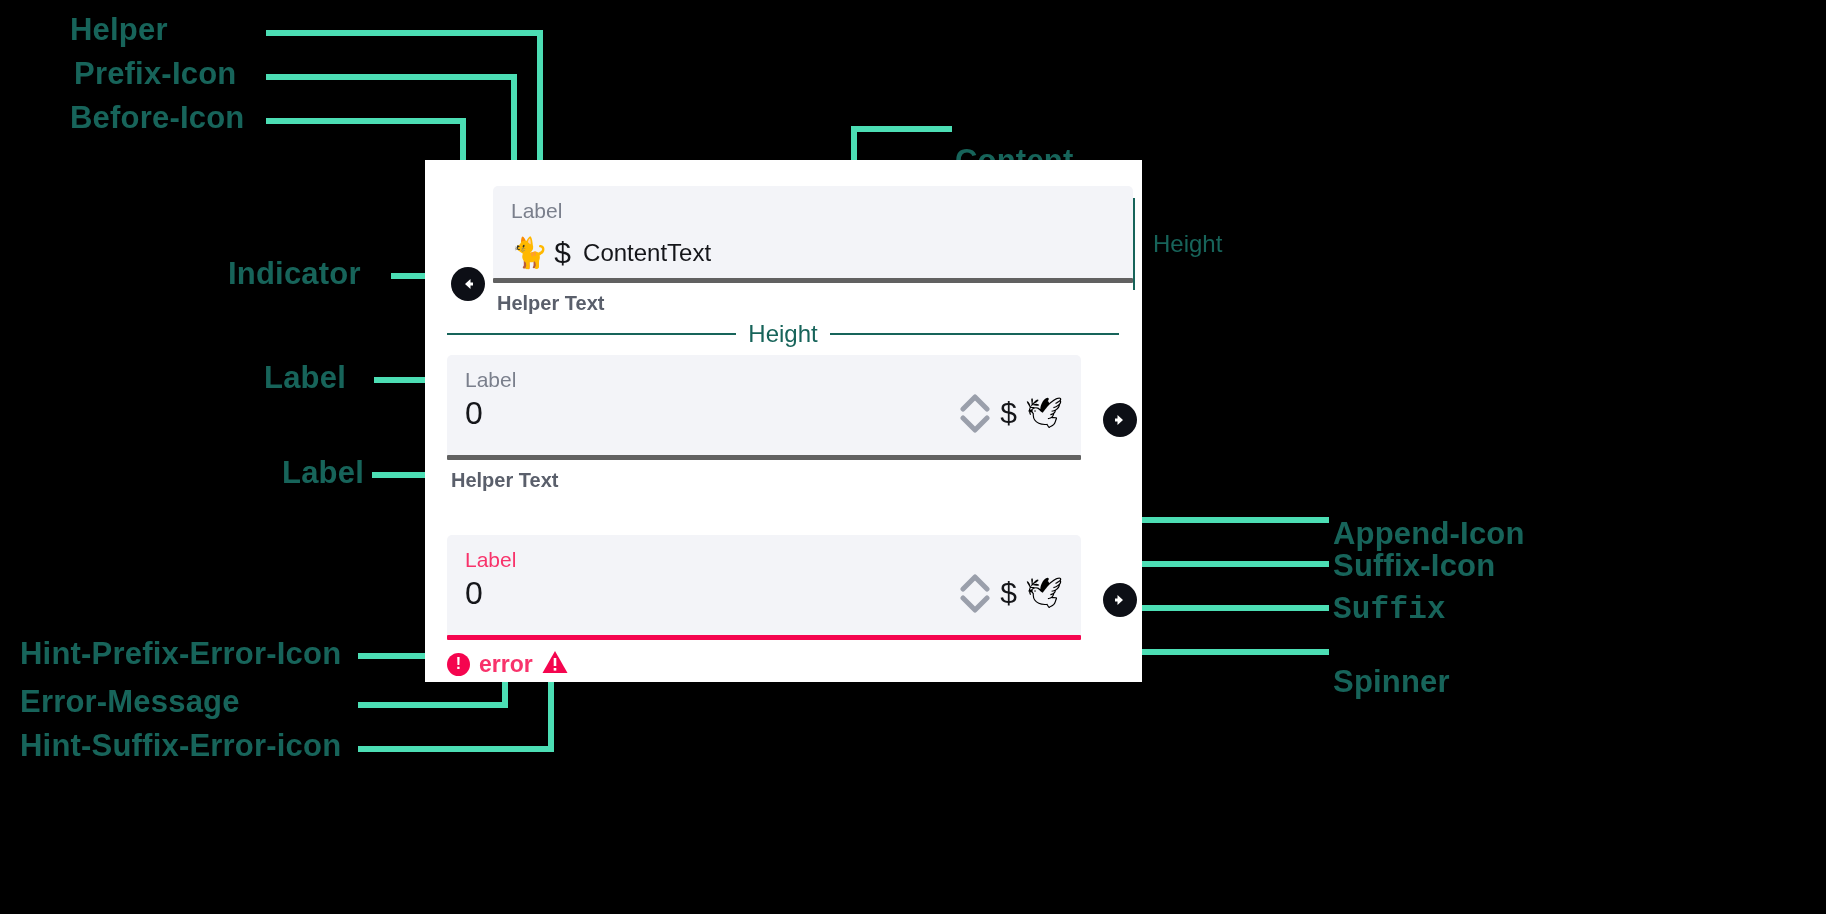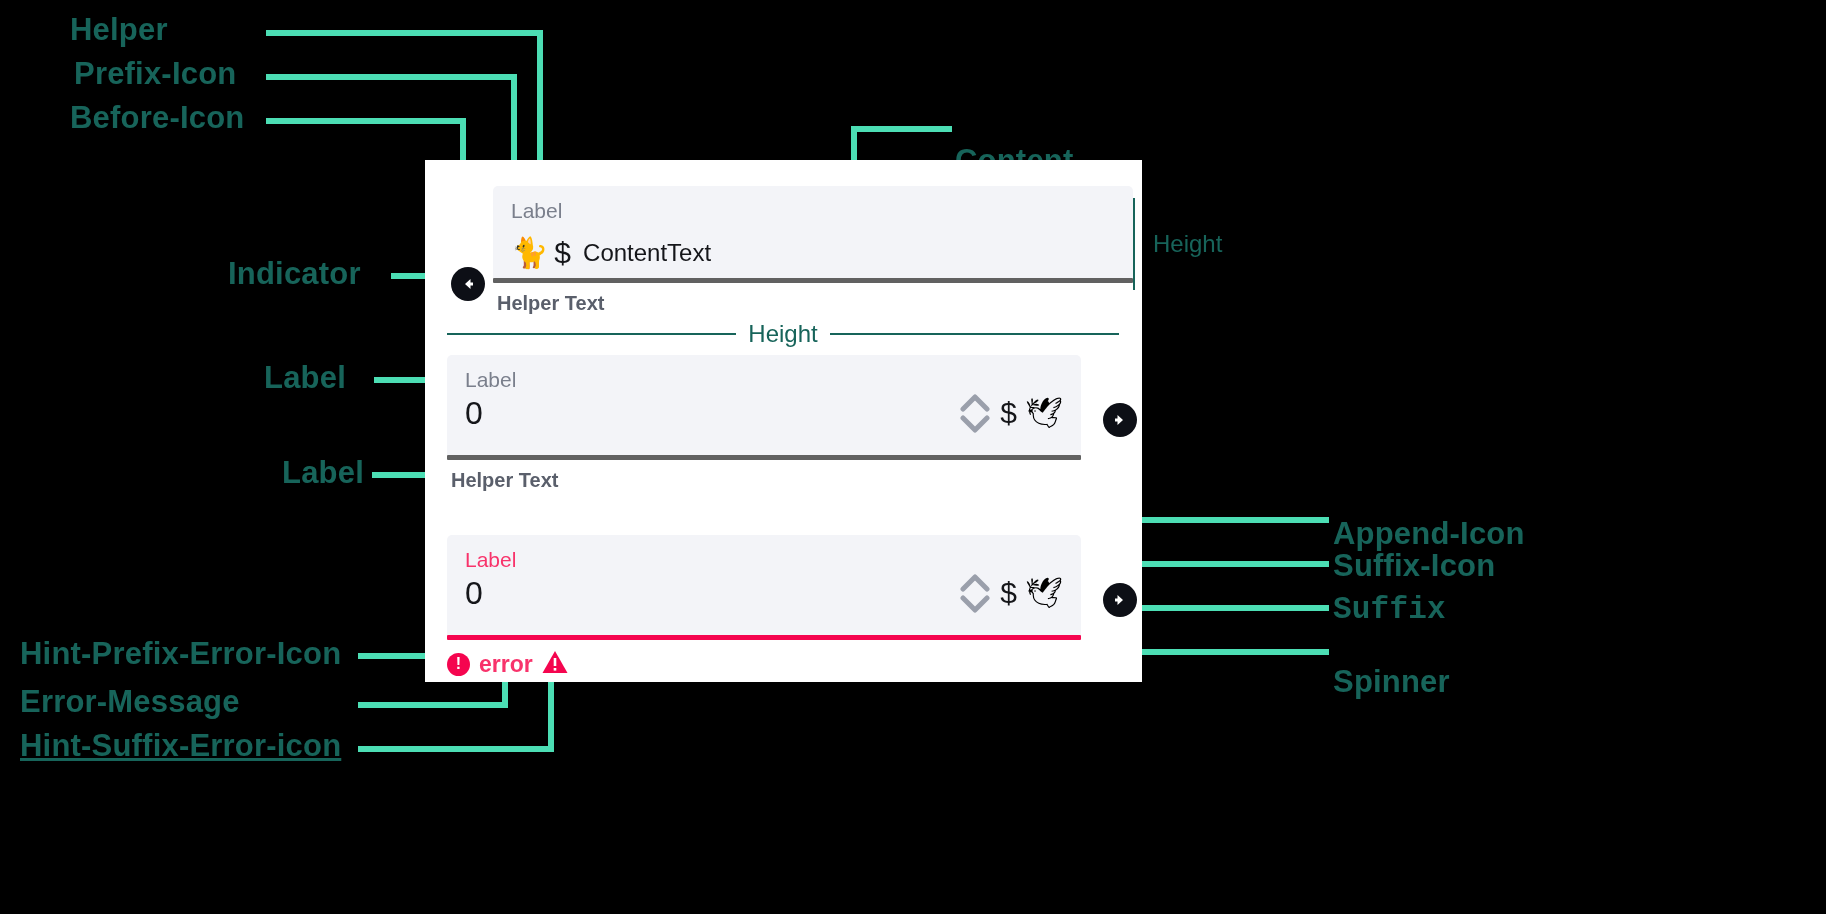--- a/index.html
+++ b/index.html
@@ -131,21 +131,21 @@
   <div class="anno" style="left:264px; top:362px;">Label</div>
   <div class="anno" style="left:282px; top:457px;">Label</div>
 
   <div class="anno" style="left:1333px; top:518px;">Append-Icon</div>
   <div class="anno" style="left:1333px; top:550px;">Suffix-Icon</div>
   <div class="anno" style="left:1333px; top:594px;font-family:Liberation Mono, monospace;">Suffix</div>
   <div class="anno" style="left:1333px; top:666px;">Spinner</div>
 
   <div class="anno" style="left:20px; top:638px;">Hint-Prefix-Error-Icon</div>
   <div class="anno" style="left:20px; top:686px;">Error-Message</div>
-  <div class="anno" style="left:20px; top:730px;text-decoration:underline;">Hint-Suffix-Error-icon</div>
+  <div class="anno" style="left:20px; top:730px;">Hint-Suffix-Error-icon</div>
 
   <div class="ln h" style="left:266px; top:30px; width:277px;"></div>
   <div class="ln v" style="left:537px; top:30px; height:206px;"></div>
 
   <div class="ln h" style="left:266px; top:74px; width:251px;"></div>
   <div class="ln v" style="left:511px; top:74px; height:162px;"></div>
 
   <div class="ln h" style="left:266px; top:118px; width:200px;"></div>
   <div class="ln v" style="left:460px; top:118px; height:108px;"></div>
 

